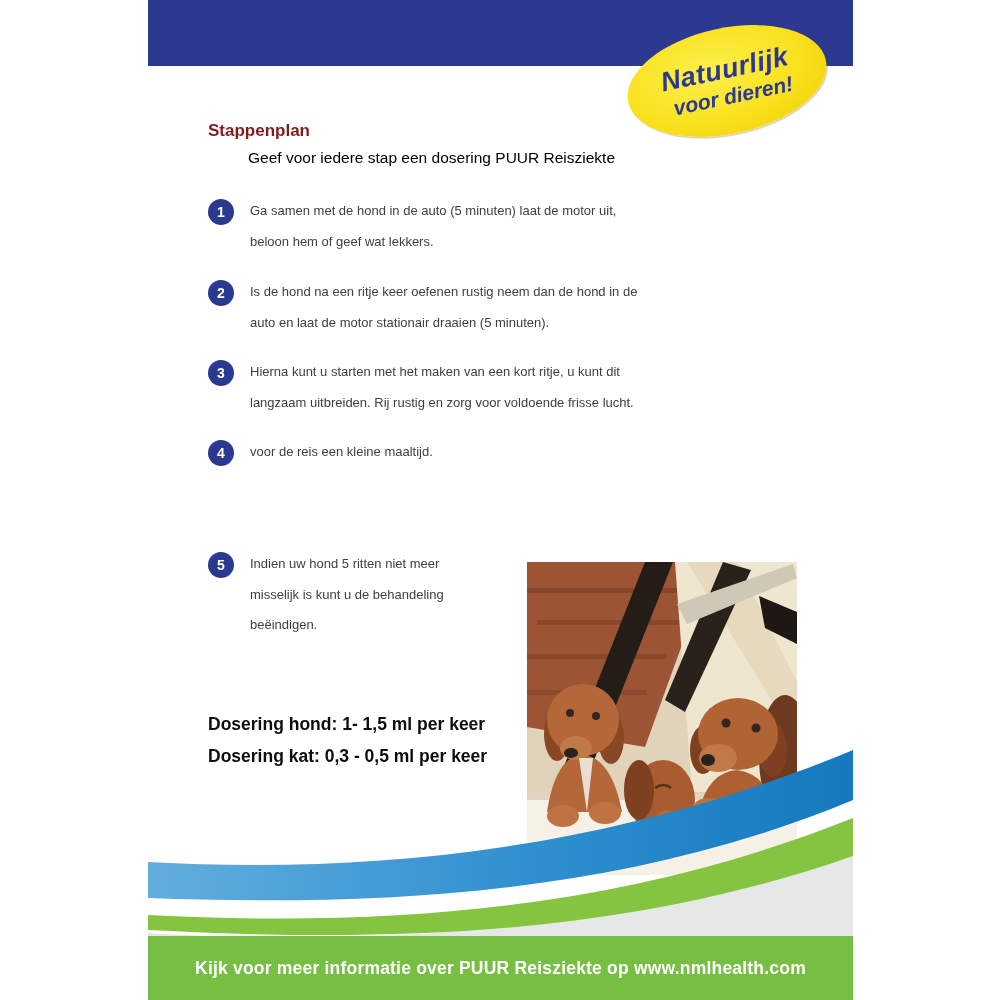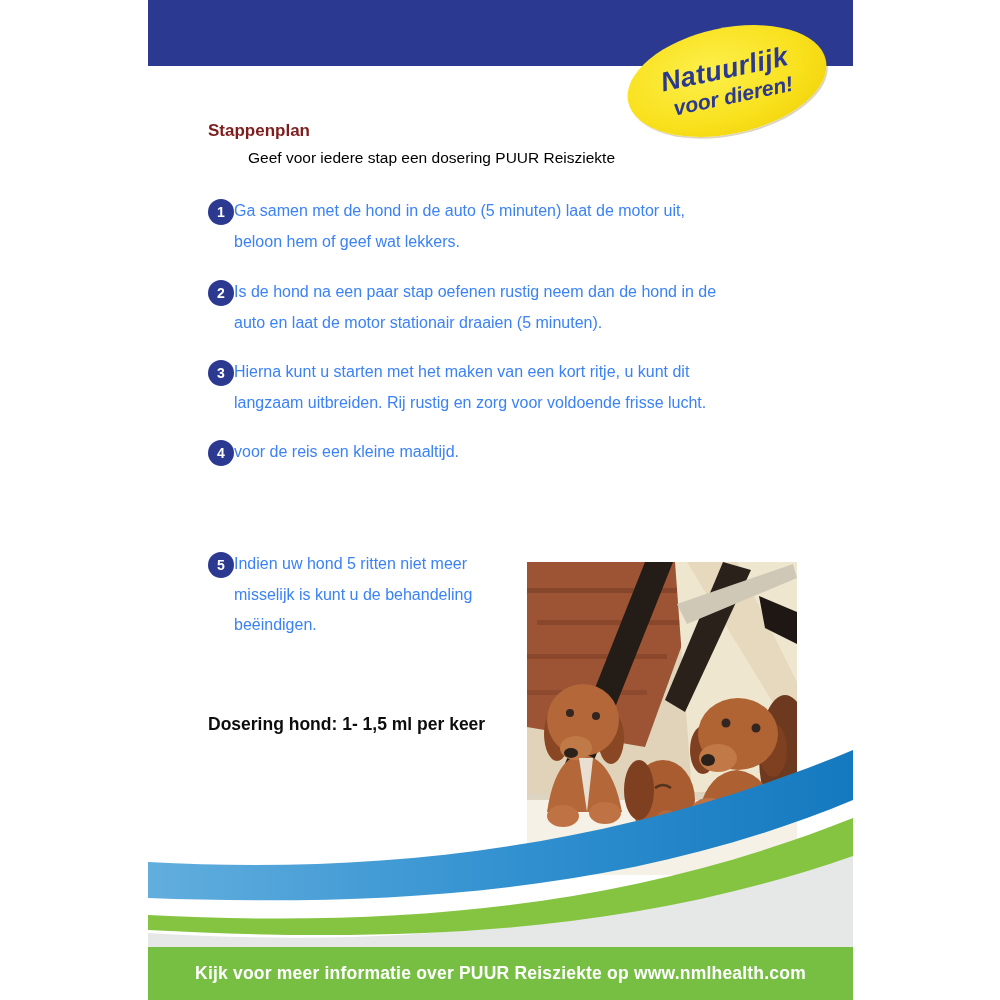--- a/index.html
+++ b/index.html
@@ -19,33 +19,33 @@
   .badge .l2{font-size:21px;font-weight:bold;font-style:italic;color:#2b3990;line-height:1;margin-top:3px;margin-left:6px;}
 
   
   .h-title{position:absolute;left:60px;top:121px;font-size:17px;font-weight:bold;color:#7f1d1d;}
   .h-intro{position:absolute;left:72px;top:149px;font-size:15.5px;color:#000000;margin-left:28px;}
 
   
   .step{position:absolute;left:60px;display:flex;align-items:flex-start;}
   .step-num{flex:0 0 auto;width:26px;height:26px;border-radius:50%;background:#2b3990;color:#fff;
             font-size:14px;font-weight:bold;display:flex;align-items:center;justify-content:center;margin-top:3px;}
-  .step-text{font-size:16px;color:#3b82f6;line-height:30.5px;white-space:nowrap;}
+  .step-text{margin-left:16px;font-size:13px;color:#404040;line-height:30.5px;white-space:nowrap;}
 
   
   .dose{position:absolute;left:60px;font-size:17.5px;font-weight:bold;color:#0d0d0d;white-space:nowrap;margin-top:20px;}
 
   
   .photo{position:absolute;left:379px;top:562px;width:270px;height:313px;}
 
   
   .swoosh{position:absolute;left:0;top:700px;width:705px;height:300px;}
 
   
-  .footer{position:absolute;left:0;bottom:0;width:705px;height:53px;background:#76bf43;
+  .footer{position:absolute;left:0;bottom:0;width:705px;height:64px;background:#76bf43;
           display:flex;align-items:center;justify-content:center;}
   .footer span{color:#ffffff;font-size:17.5px;font-weight:bold;letter-spacing:.2px;}
 </style>
 </head>
 <body>
 
 <div class="canvas">
   <div class="page">
 
     <div class="topbar"></div>
@@ -62,21 +62,21 @@
       <div class="step-num">1</div>
       <div class="step-text">
         <div>Ga samen met de hond in de auto (5 minuten) laat de motor uit,</div>
         <div>beloon hem of geef wat lekkers.</div>
       </div>
     </div>
 
     <div class="step" style="top:277px">
       <div class="step-num">2</div>
       <div class="step-text">
-        <div>Is de hond na een paar stap oefenen rustig neem dan de hond in de</div>
+        <div>Is de hond na een ritje keer oefenen rustig neem dan de hond in de</div>
         <div>auto en laat de motor stationair draaien (5 minuten).</div>
       </div>
     </div>
 
     <div class="step" style="top:357px">
       <div class="step-num">3</div>
       <div class="step-text">
         <div>Hierna kunt u starten met het maken van een kort ritje, u kunt dit</div>
         <div>langzaam uitbreiden. Rij rustig en zorg voor voldoende frisse lucht.</div>
       </div>
@@ -92,20 +92,21 @@
     <div class="step" style="top:549px">
       <div class="step-num">5</div>
       <div class="step-text">
         <div>Indien uw hond 5 ritten niet meer</div>
         <div>misselijk is kunt u de behandeling</div>
         <div>beëindigen.</div>
       </div>
     </div>
 
     <div class="dose" style="top:694px">Dosering hond: 1- 1,5 ml per keer</div>
+    <div class="dose" style="top:726px">Dosering kat: 0,3 - 0,5 ml per keer</div>
 
     <svg class="photo" viewBox="0 0 270 313" aria-hidden="true">
       <rect x="0" y="0" width="270" height="313" fill="#e0d3b9"></rect>
 
       <polygon points="0,0 185,0 118,185 0,165" fill="#9c5434"></polygon>
       <rect x="0" y="26" width="150" height="5" fill="#7e4028" opacity=".7"></rect>
       <rect x="10" y="58" width="150" height="5" fill="#7e4028" opacity=".6"></rect>
       <rect x="0" y="92" width="140" height="5" fill="#7e4028" opacity=".6"></rect>
       <rect x="0" y="128" width="120" height="5" fill="#7e4028" opacity=".5"></rect>
 

